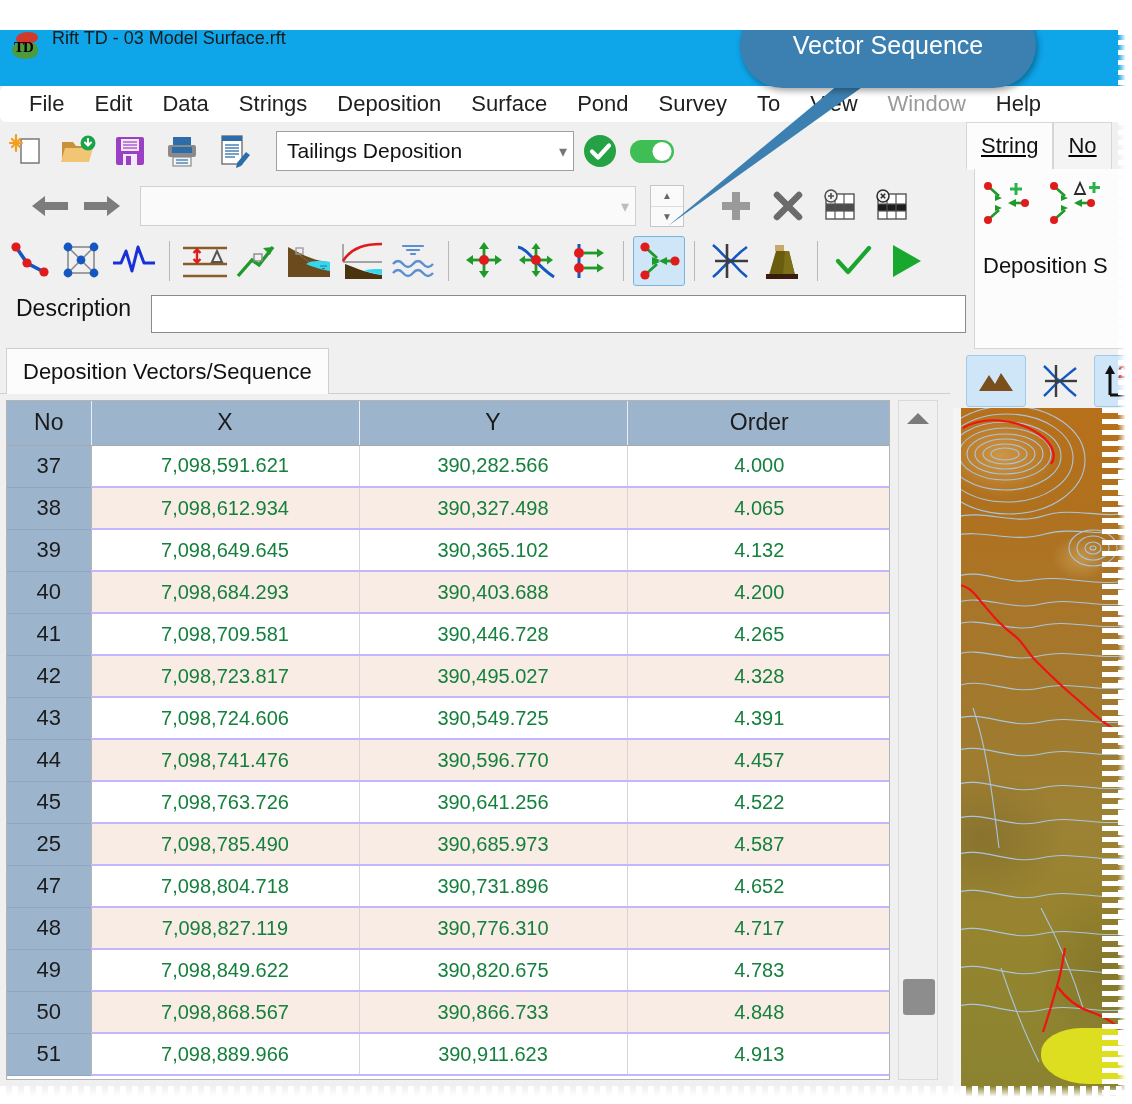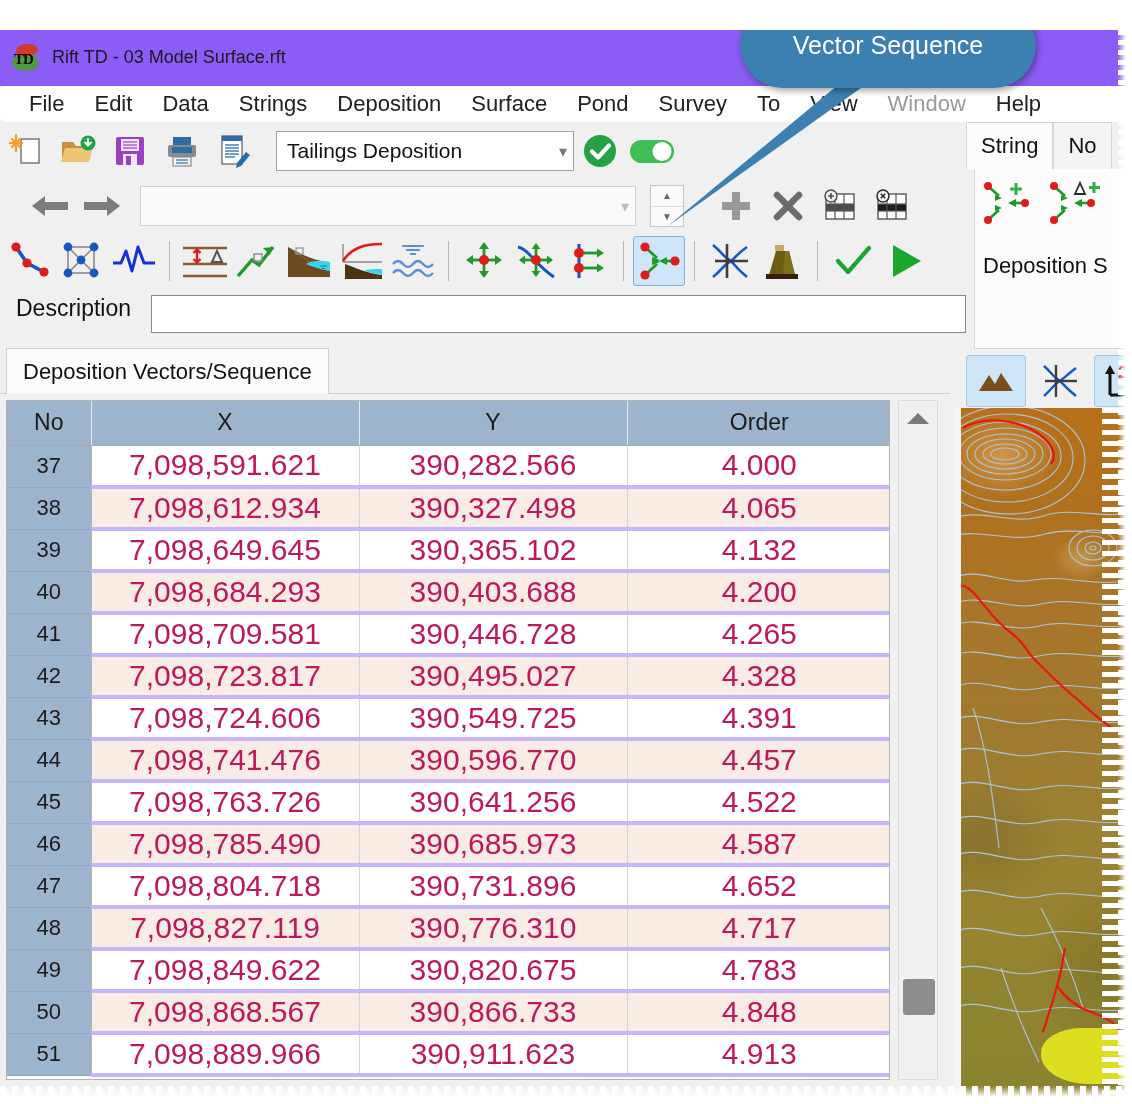--- a/index.html
+++ b/index.html
@@ -12,22 +12,22 @@
   #app {
     position: relative;
     width: 1132px; height: 1104px;
     background: #f0f0f0;
     overflow: hidden;
   }
 
   
   #titlebar {
     position: absolute; left: 0; top: 28px; width: 1132px; height: 58px;
-    background: #8b5cf6;
-    display: flex; align-items: center; padding-left: 10px;
+    background: #0ea5e9;
+    display: flex; padding-left: 10px;
   }
   #app-icon {
     width: 34px; height: 34px; position: relative; flex: 0 0 auto;
   }
   #app-icon .blob1 {
     position: absolute; left: 2px; top: 14px; width: 26px; height: 17px;
     background: #4e9a3e; border-radius: 50% 40% 45% 55%;
   }
   #app-icon .blob2 {
     position: absolute; left: 6px; top: 4px; width: 22px; height: 12px;
@@ -132,22 +132,22 @@
     background: #fff; border: 1px solid #b4b4b4; overflow: hidden;
   }
   table { border-collapse: collapse; width: 100%; table-layout: fixed; }
   thead th {
     background: #9db4cd; color: #1b1b1b; font-weight: normal;
     font-size: 23px; height: 44px; border-right: 1px solid #e8eef5;
     border-bottom: 1px solid #a9a9a9;
   }
   thead th:last-child { border-right: none; }
   tbody td {
-    height: 42px; font-size: 30px; color: #be185d; text-align: center;
-    border-right: 1px solid #d6d6d6; border-bottom: 4px solid #c4b5fd;
+    height: 42px; font-size: 20px; color: #15803d; text-align: center;
+    border-right: 1px solid #d6d6d6; border-bottom: 2px solid #c4b5fd;
   }
   tbody td:last-child { border-right: none; }
   tbody td.rownum {
     background: #9db4cd; color: #1b1b1b; font-size: 22px;
     border-right: 1px solid #b4b4b4; border-bottom: 1px solid #8fa7c1;
   }
   tbody tr.alt td { background: #f8ece4; }
   tbody tr td { background: #ffffff; }
   tbody tr.alt td.rownum, tbody tr td.rownum { background: #9db4cd; }
   col.c-no { width: 84px; }
@@ -170,21 +170,21 @@
     position: absolute; left: 4px; top: 578px; width: 32px; height: 36px;
     background: #8d8d8d; border-radius: 3px; cursor: pointer;
   }
 
   
   #rpanel {
     position: absolute; left: 966px; top: 122px; width: 176px; height: 982px;
     background: #f0f0f0;
   }
   #rtabs {
-    position: absolute; left: 0; top: 0; height: 48px; display: flex;
+    position: absolute; left: 0; top: 0; height: 48px; display: flex; text-decoration: underline;
   }
   .rtab {
     height: 48px; background: #f4f4f4; border: 1px solid #d6d6d6;
     display: flex; align-items: center; padding: 0 14px;
     font-size: 22px; color: #111; cursor: pointer;
   }
   .rtab.sel { background: #fcfcfc; border-bottom-color: #fcfcfc; }
   #rbody {
     position: absolute; left: 8px; top: 47px; width: 168px; height: 180px;
     background: #fcfcfc; border: 1px solid #d6d6d6; border-top: none;
@@ -715,21 +715,21 @@
           <td>390,596.770</td>
           <td>4.457</td>
         </tr>
         <tr>
           <td class="rownum">45</td>
           <td>7,098,763.726</td>
           <td>390,641.256</td>
           <td>4.522</td>
         </tr>
         <tr class="alt">
-          <td class="rownum">46</td>
+          <td class="rownum">25</td>
           <td>7,098,785.490</td>
           <td>390,685.973</td>
           <td>4.587</td>
         </tr>
         <tr>
           <td class="rownum">47</td>
           <td>7,098,804.718</td>
           <td>390,731.896</td>
           <td>4.652</td>
         </tr>

